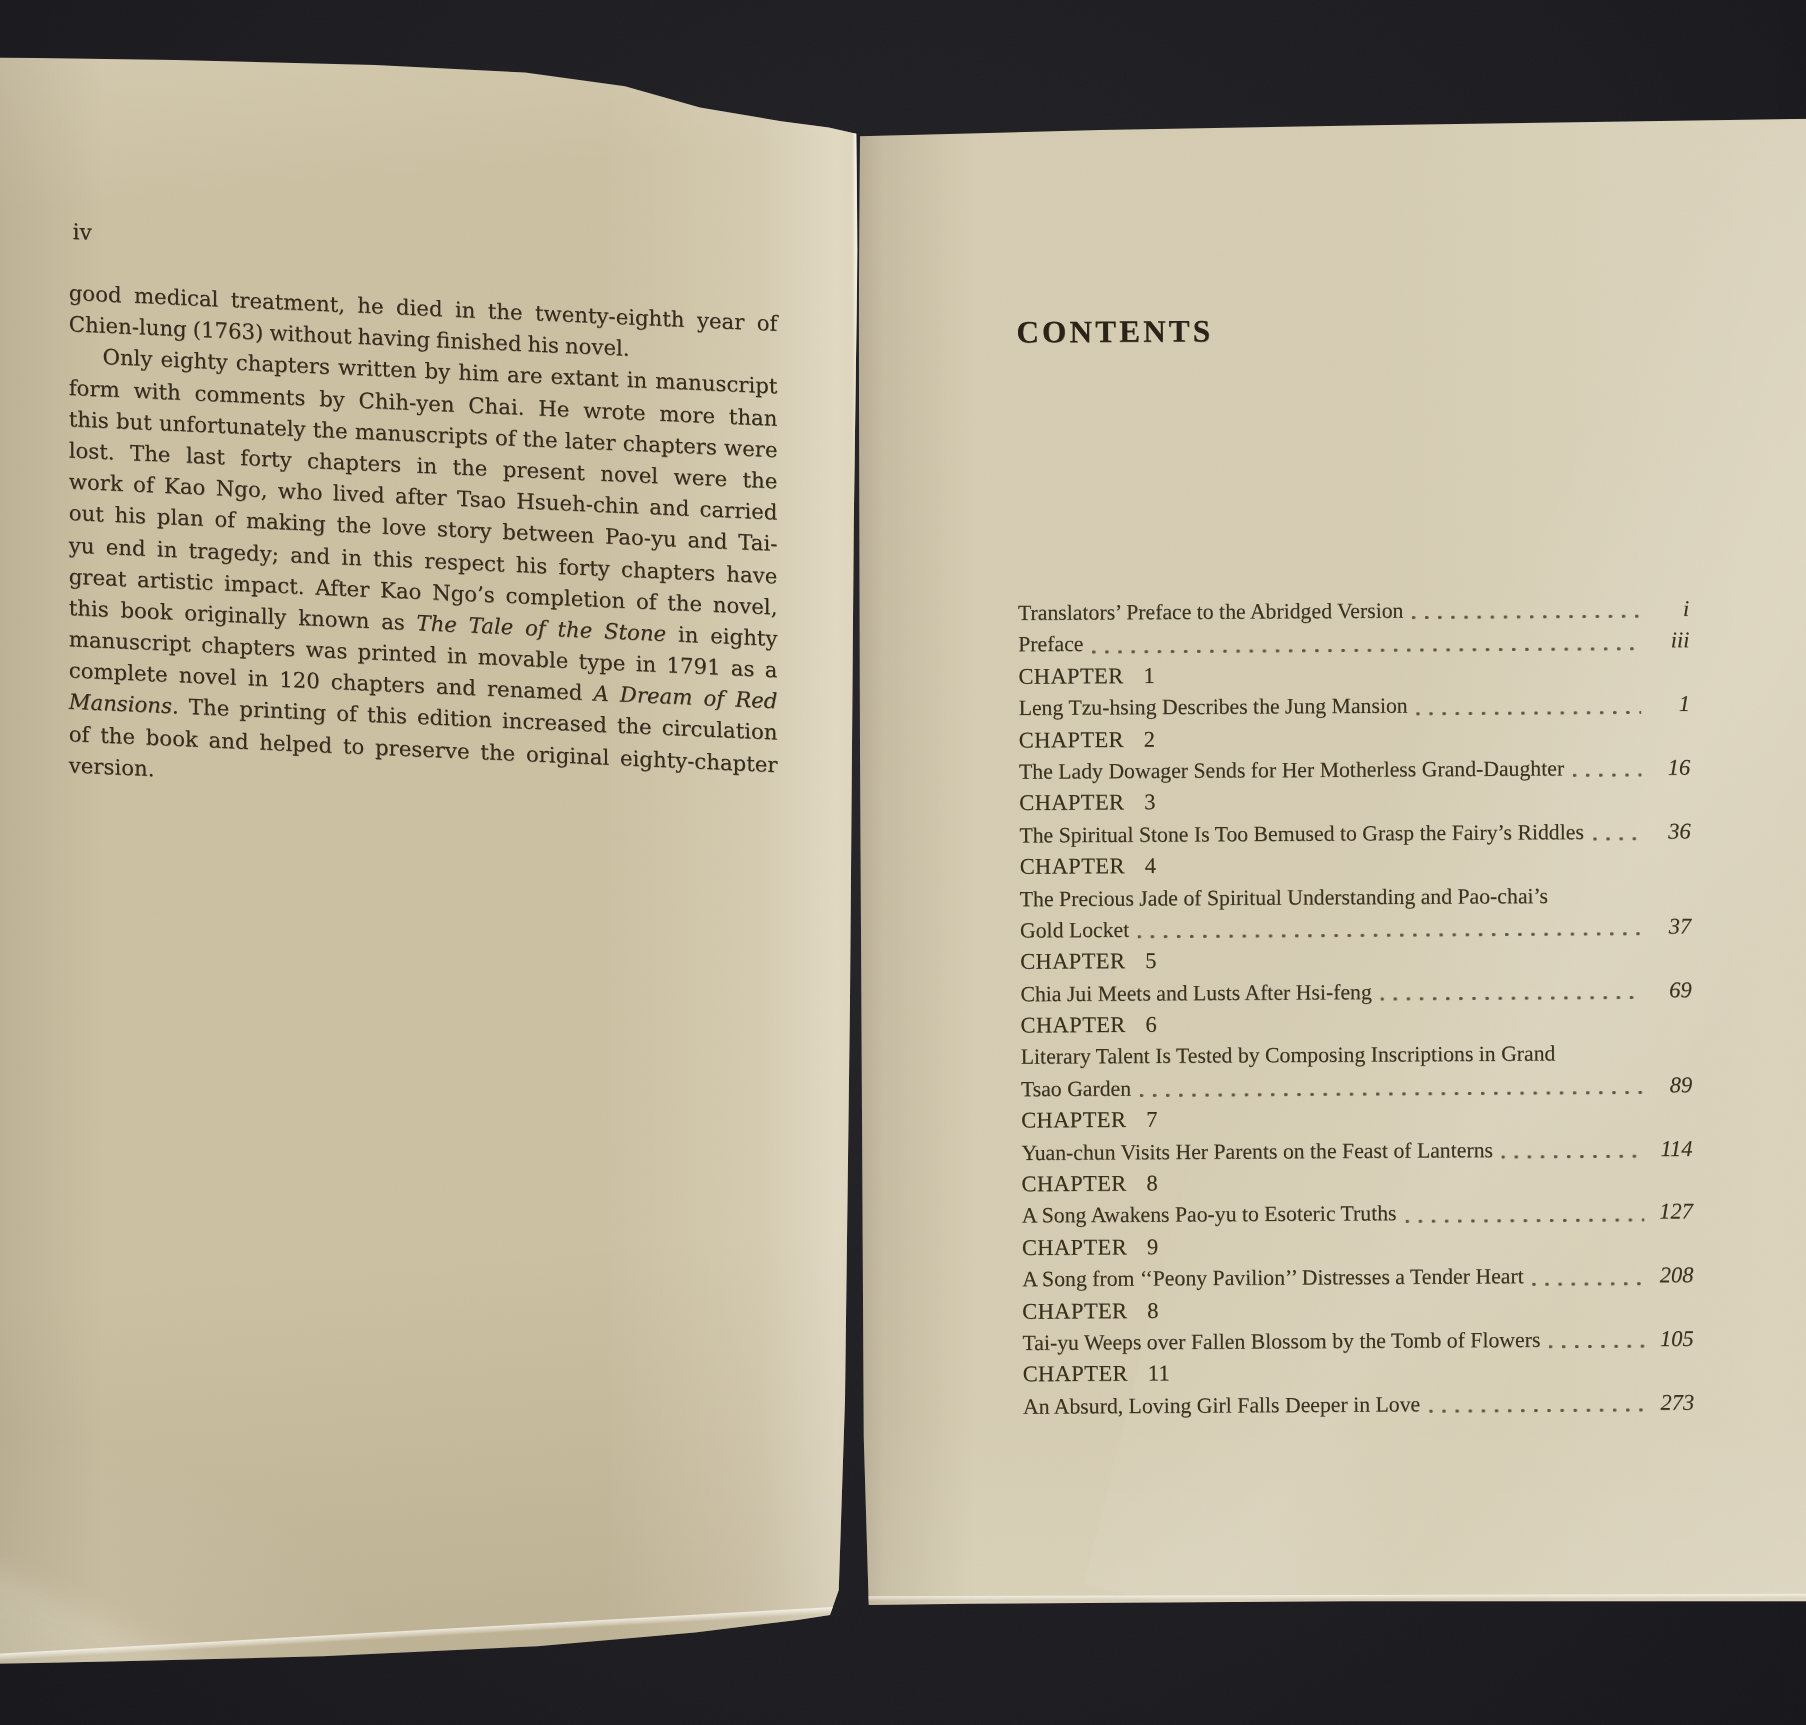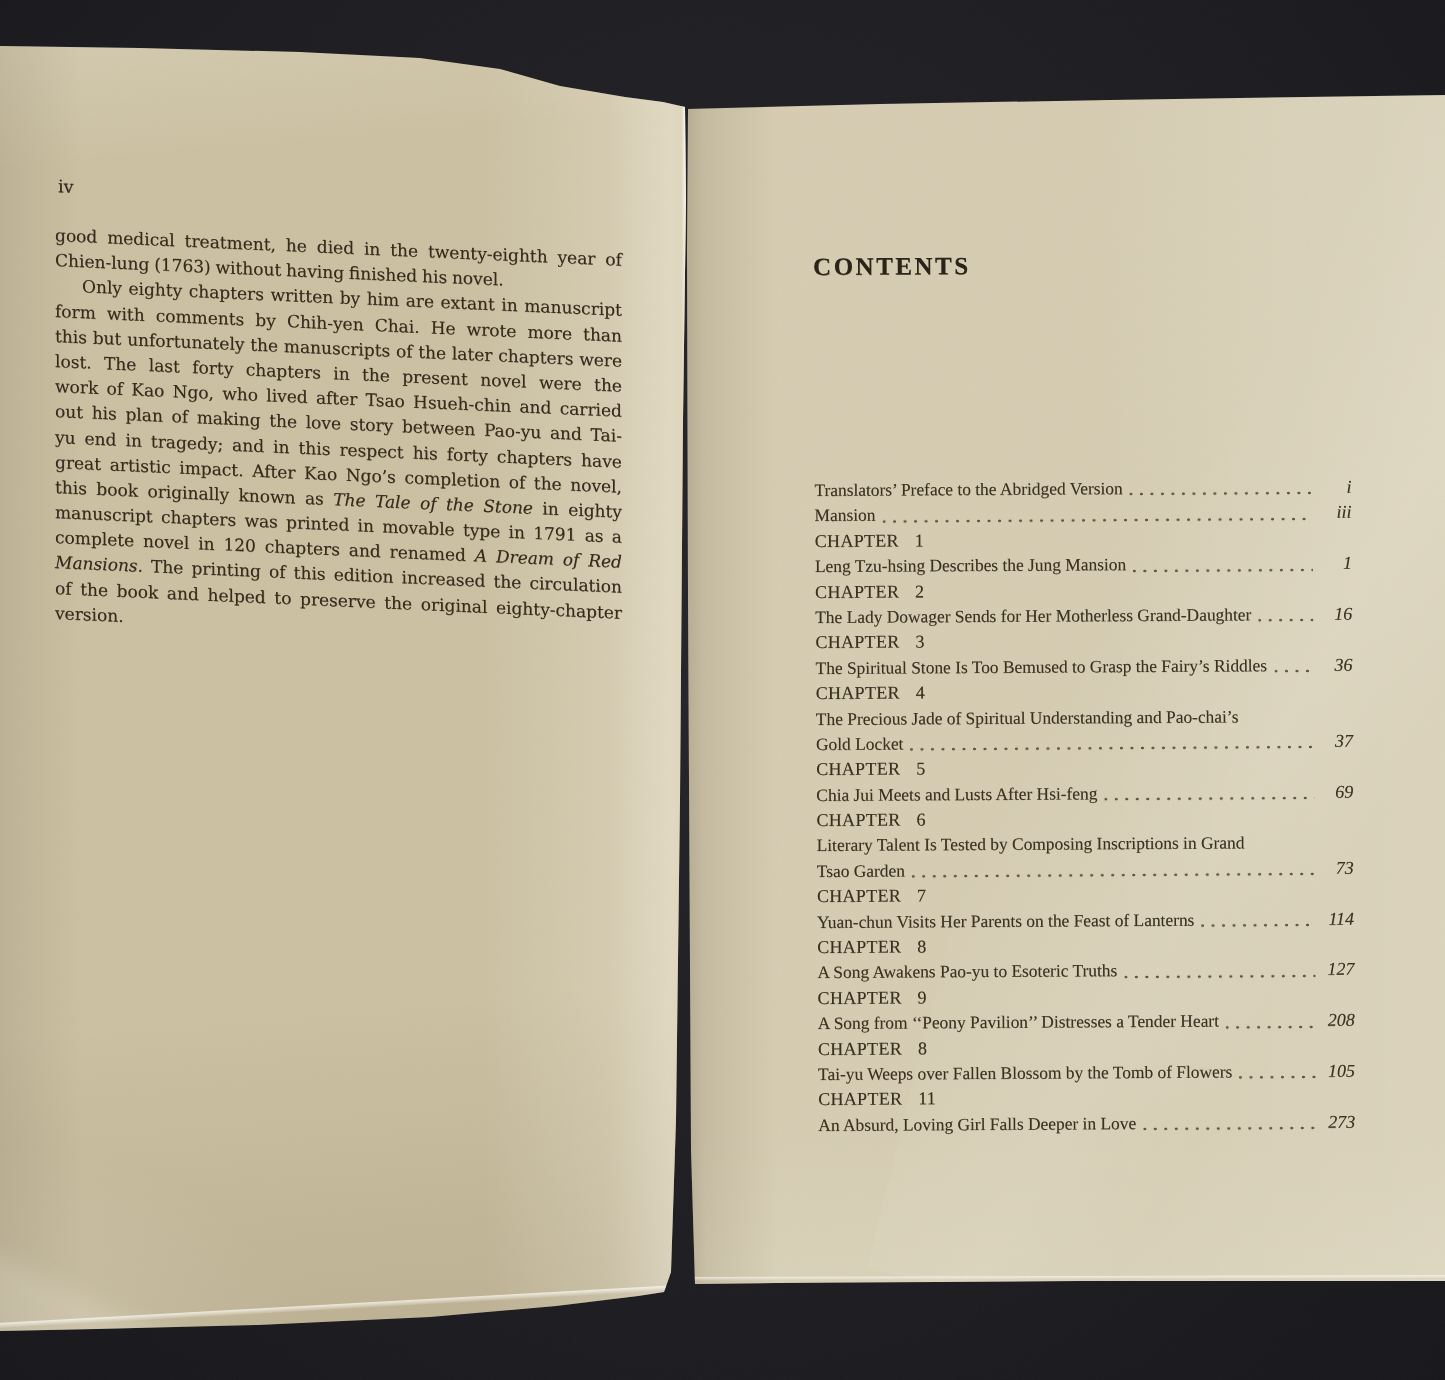--- a/index.html
+++ b/index.html
@@ -286,21 +286,21 @@
     <div class="rp-bottom-rim"></div>
     <div class="right-content">
       <h1 class="toc-title">CONTENTS</h1>
       <div class="toc" id="toc">
           <div class="toc-line">
             <span class="tt">Translators’ Preface to the Abridged Version</span>
             <span class="leader"></span>
             <span class="pg">i</span>
           </div>
           <div class="toc-line">
-            <span class="tt">Mansion</span>
+            <span class="tt">Preface</span>
             <span class="leader"></span>
             <span class="pg">iii</span>
           </div>
           <div class="toc-chapter"><span class="chlabel">CHAPTER</span><span class="chnum">1</span></div>
           <div class="toc-line">
             <span class="tt">Leng Tzu-hsing Describes the Jung Mansion</span>
             <span class="leader"></span>
             <span class="pg">1</span>
           </div>
           <div class="toc-chapter"><span class="chlabel">CHAPTER</span><span class="chnum">2</span></div>
@@ -330,21 +330,21 @@
             <span class="leader"></span>
             <span class="pg">69</span>
           </div>
           <div class="toc-chapter"><span class="chlabel">CHAPTER</span><span class="chnum">6</span></div>
           <div class="toc-line">
             <span class="tt">Literary Talent Is Tested by Composing Inscriptions in Grand</span>
           </div>
           <div class="toc-line">
             <span class="tt">Tsao Garden</span>
             <span class="leader"></span>
-            <span class="pg">73</span>
+            <span class="pg">89</span>
           </div>
           <div class="toc-chapter"><span class="chlabel">CHAPTER</span><span class="chnum">7</span></div>
           <div class="toc-line">
             <span class="tt">Yuan-chun Visits Her Parents on the Feast of Lanterns</span>
             <span class="leader"></span>
             <span class="pg">114</span>
           </div>
           <div class="toc-chapter"><span class="chlabel">CHAPTER</span><span class="chnum">8</span></div>
           <div class="toc-line">
             <span class="tt">A Song Awakens Pao-yu to Esoteric Truths</span>

